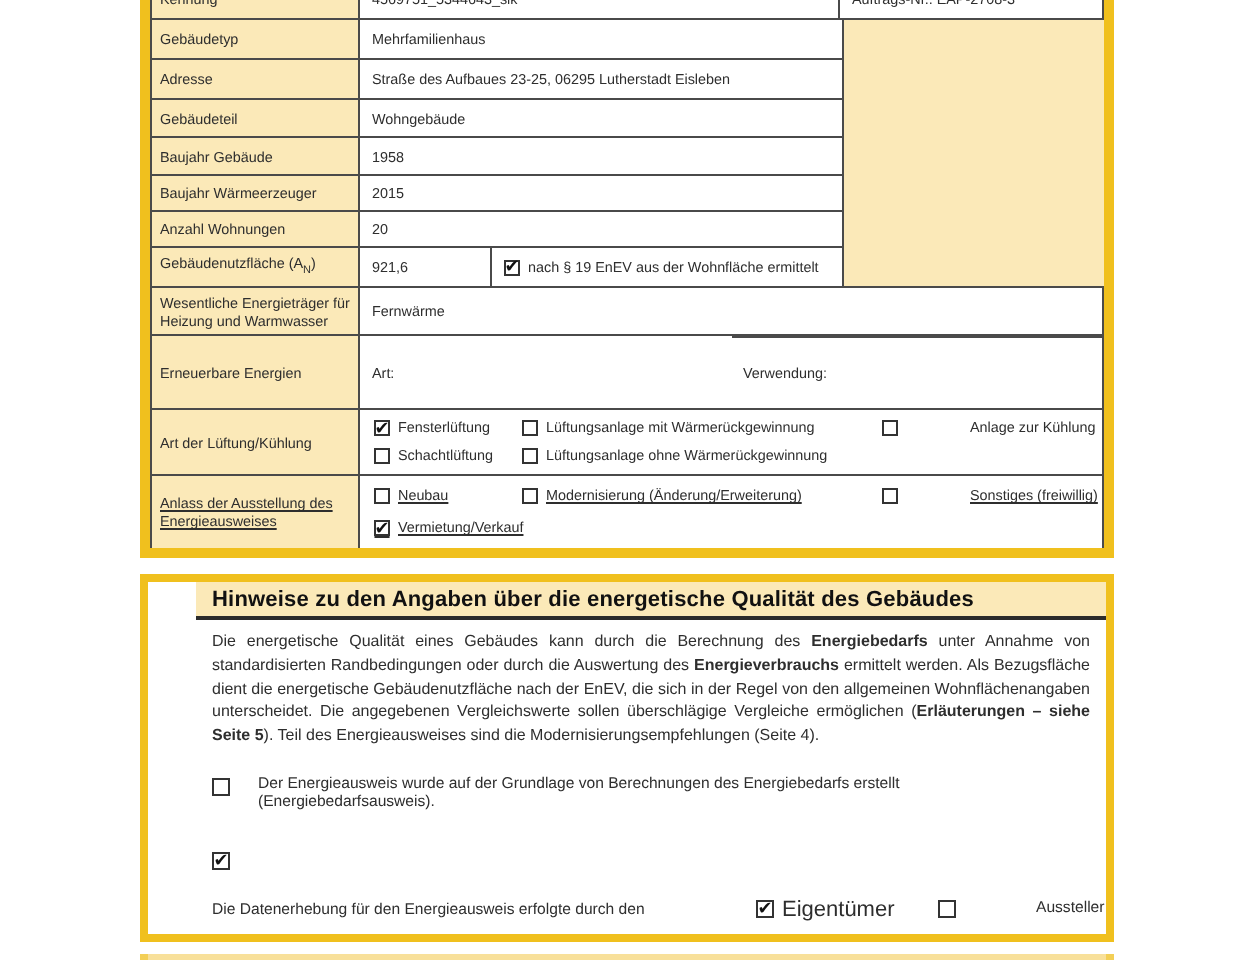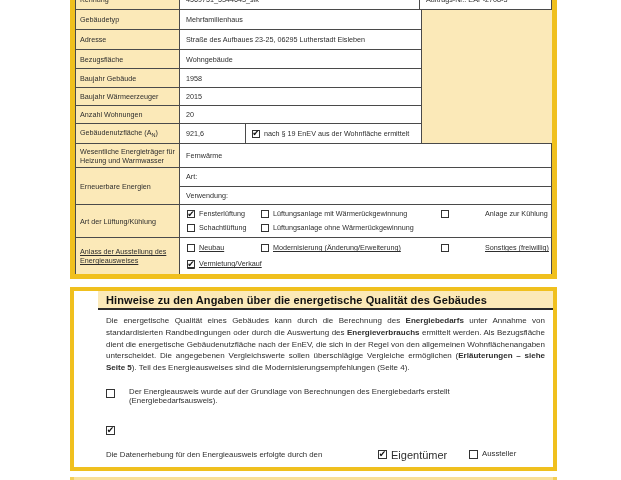--- a/index.html
+++ b/index.html
@@ -44,21 +44,21 @@
   .h24{height:24px}.h33{height:33px}.h36{height:36px}.h37{height:37px}
   .vbox-mid{border-right:1px solid var(--line);flex:none;}
   .w240{width:240px}.w66{width:66px}
   .creampanel{
     position:absolute;left:345px;top:21px;width:132px;height:134px;
     background:var(--cream);
     border-left:1px solid var(--line);
     border-bottom:1px solid var(--line);
     z-index:3;
   }
-  .stackcell{flex:1;display:flex;flex-direction:column;padding:0;}
+  .stackcell{flex:1;display:flex;flex-direction:row;padding:0;}
   .stackcell .sub{
     flex:1;display:flex;align-items:center;padding:2px 6px;font-size:7.2px;
   }
   .stackcell .sub + .sub{border-top:1px solid var(--line);}
   .optcell{flex:1;display:flex;flex-direction:column;justify-content:space-around;
     padding:2px 0 2px 7px;}
   .optrow{display:flex;align-items:center;}
   .optcol1{width:74px;flex:none;display:flex;align-items:center;}
   .optcol2{width:180px;flex:none;display:flex;align-items:center;}
   .optcol3{flex:1;display:flex;align-items:center;gap:32px;}
@@ -116,21 +116,21 @@
       <div class="tlabel">Gebäudetyp</div>
       <div class="tvalue">Mehrfamilienhaus</div>
     </div>
 
     <div class="trow h20">
       <div class="tlabel">Adresse</div>
       <div class="tvalue">Straße des Aufbaues 23-25, 06295 Lutherstadt Eisleben</div>
     </div>
 
     <div class="trow h19">
-      <div class="tlabel">Bezugsfläche</div>
+      <div class="tlabel">Gebäudeteil</div>
       <div class="tvalue">Wohngebäude</div>
     </div>
 
     <div class="trow h19">
       <div class="tlabel">Baujahr Gebäude</div>
       <div class="tvalue">1958</div>
     </div>
 
     <div class="trow h18">
       <div class="tlabel">Baujahr Wärmeerzeuger</div>
@@ -241,18 +241,18 @@
   </div>
 
   <div class="b2footer">
     <span class="flabel">Die Datenerhebung für den Energieausweis erfolgte durch den</span>
     <span class="fopt">
       <span class="cb checked">✔</span>
       <span class="optlabel" style="font-size:11px;">Eigentümer</span>
     </span>
     <span class="fopt">
       <span class="cb"></span>
-      <span class="optlabel" style="font-size:7.8px;">Aussteller</span>
+      <span class="optlabel" style="font-size:7.8px;margin-left:36px;">Aussteller</span>
     </span>
   </div>
 </div>
 
 <div class="nextbar"></div>
 
 </body></html>

